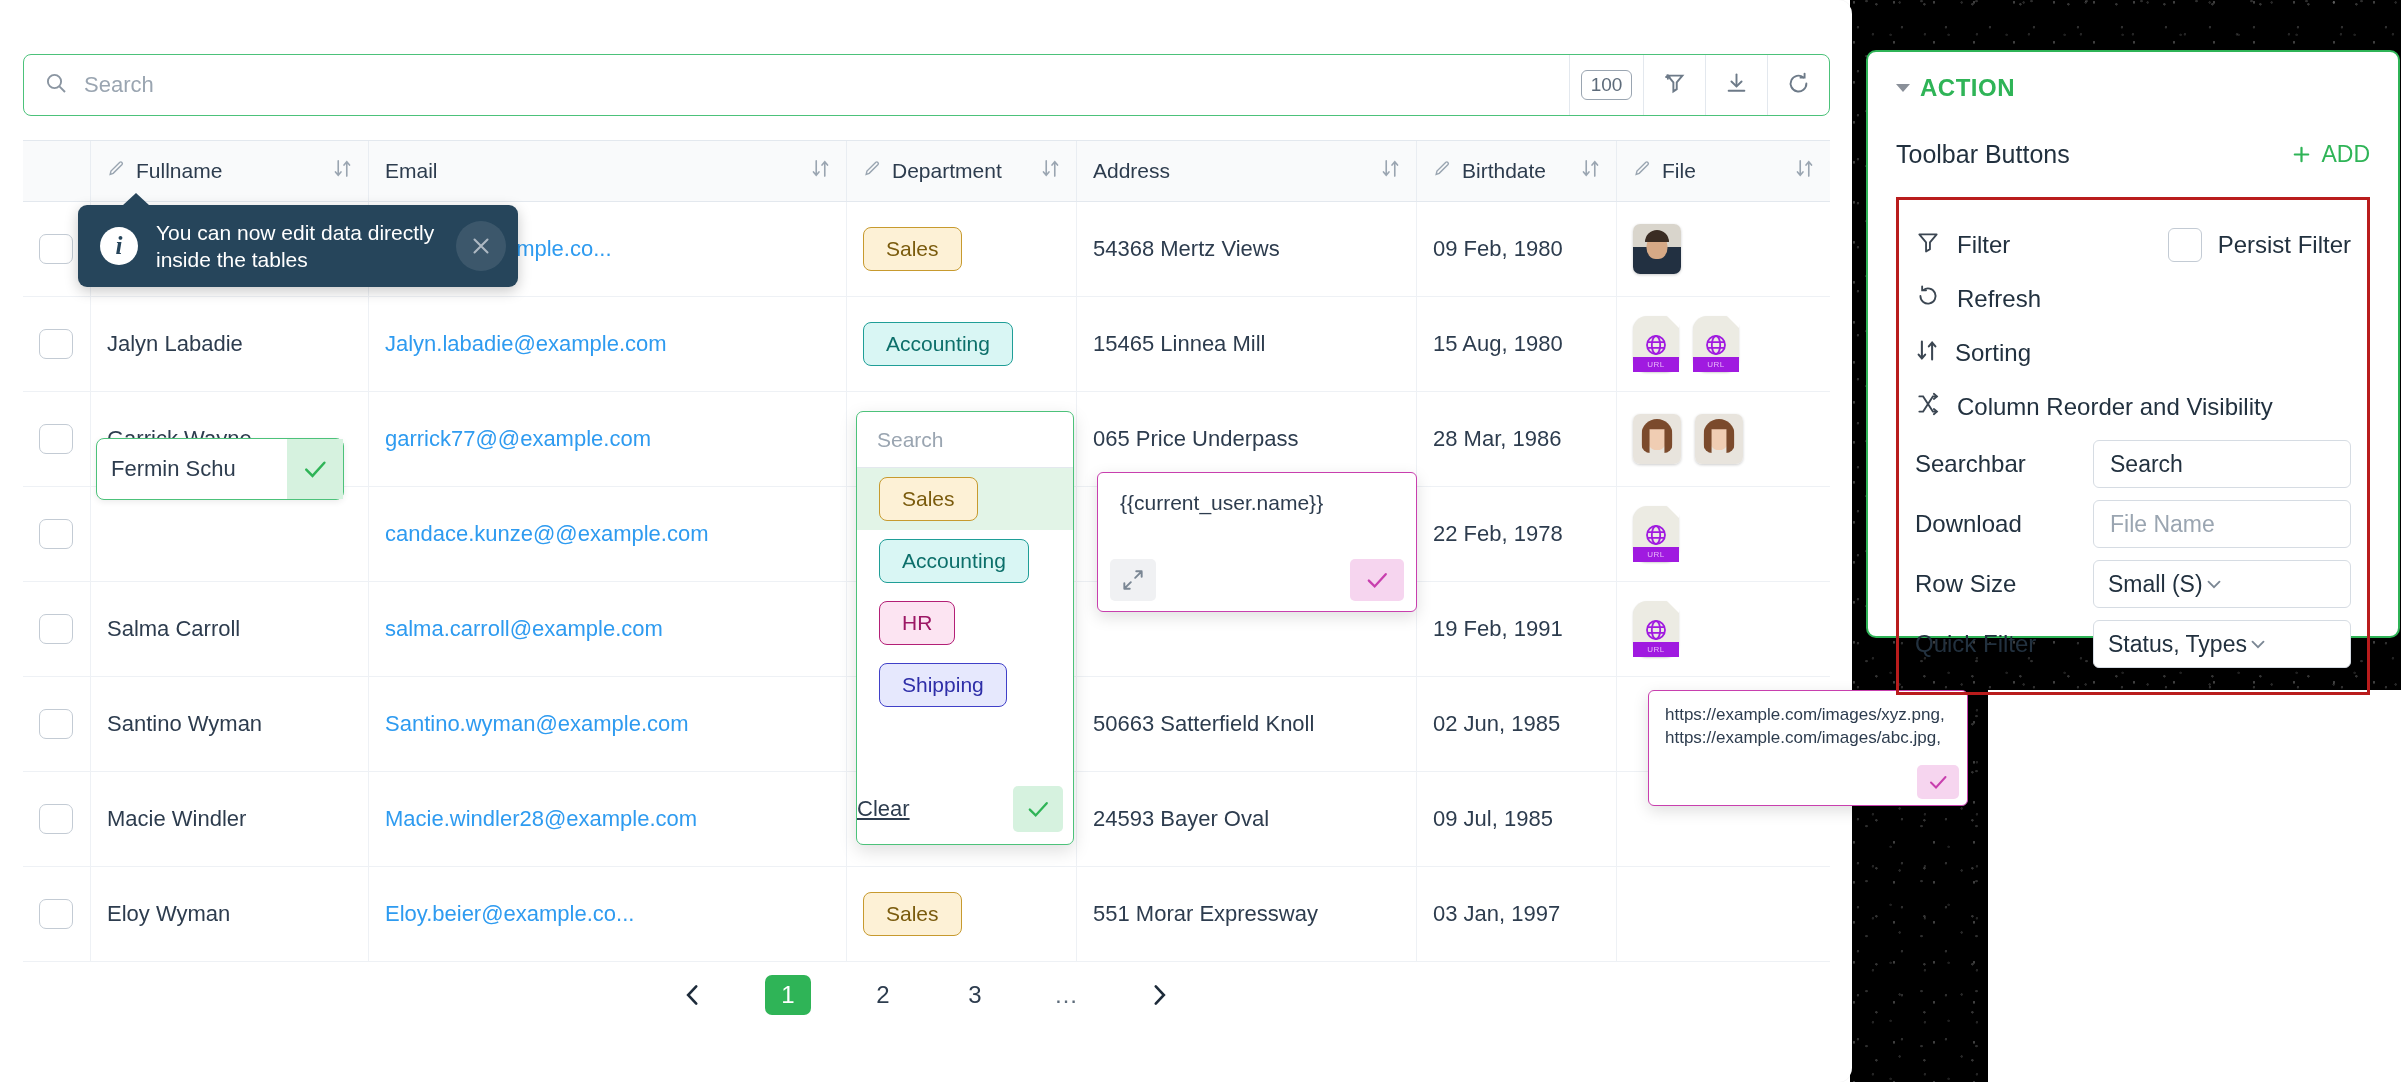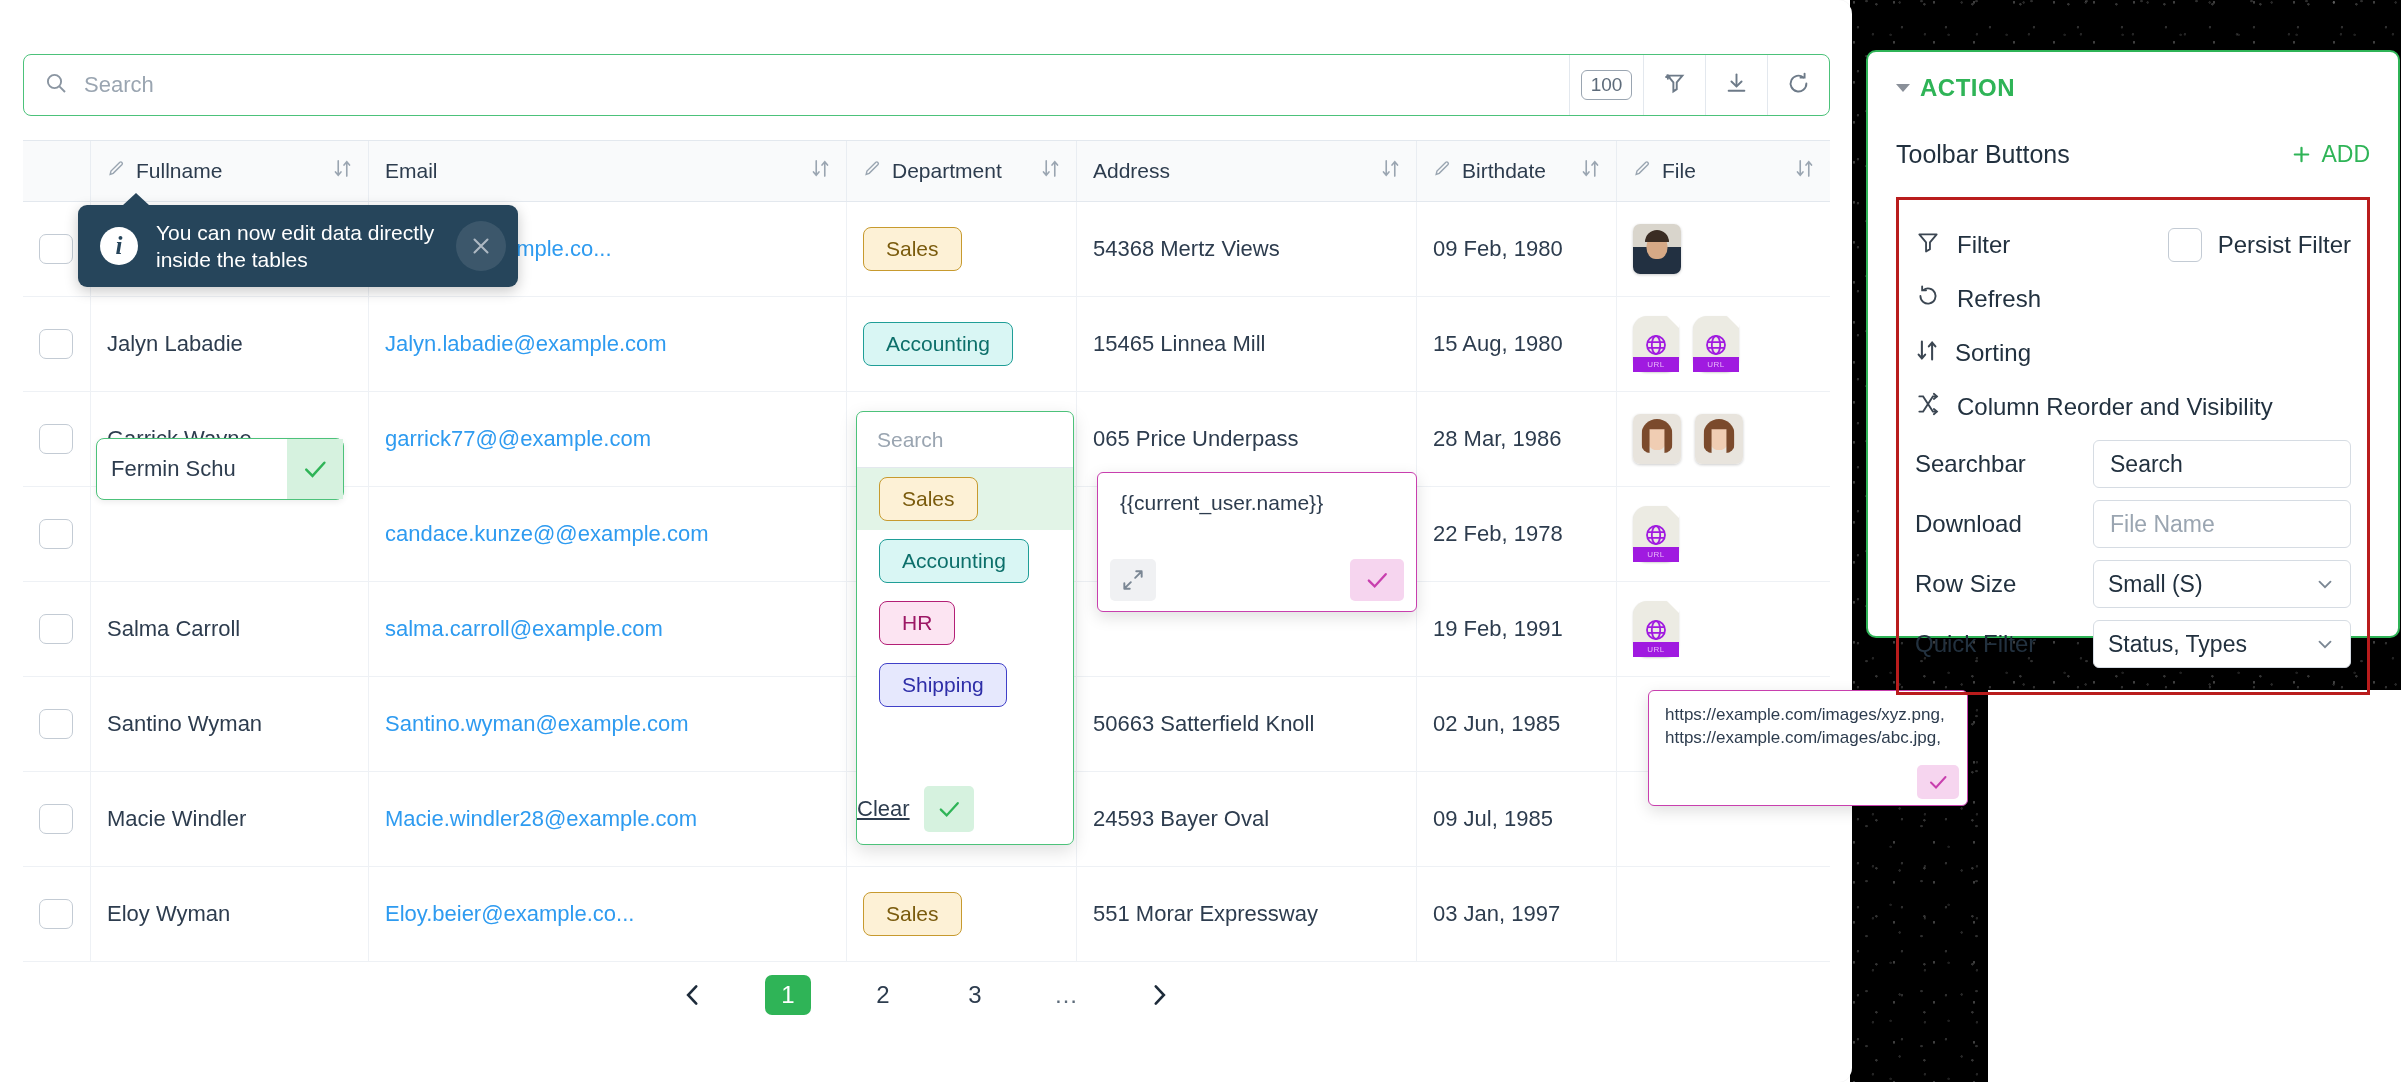--- a/index.html
+++ b/index.html
@@ -219,21 +219,21 @@
   }
   .dept-search input {
     border: none; outline: none; background: transparent; width: 100%;
     font-family: "Liberation Sans", sans-serif; font-size: 21px; color: #2d3c4e;
   }
   .dept-search input::placeholder { color: #9aa5b1; }
   .dept-opt { padding: 9px 22px; display: flex; align-items: center; }
   .dept-opt.active { background: #e2f4e7; }
   .dept-foot {
     margin-top: auto; display: flex; align-items: center;
-    justify-content: flex-start; gap: 14px; padding: 0 10px 12px 0;
+    justify-content: space-between; gap: 14px; padding: 0 10px 12px 0;
   }
   .dept-foot .clear {
     font-size: 22px; color: #2d3c4e; text-decoration: underline; cursor: pointer;
   }
   .dept-foot .ok {
     width: 50px; height: 46px; background: #d6f2df; border-radius: 5px;
     display: flex; align-items: center; justify-content: center;
   }
 
   
@@ -319,21 +319,21 @@
     width: 34px; height: 34px; border: 1.6px solid #c3cbd4; border-radius: 6px; background: #fff;
   }
   .ap-check-label { font-size: 24px; color: #22313f; }
   .ap-field { display: flex; align-items: center; height: 60px; gap: 10px; }
   .ap-field .fl { width: 168px; font-size: 24px; color: #22313f; }
   .ap-input {
     flex: 1; height: 48px; border: 1px solid #d6dce3; border-radius: 6px;
     display: flex; align-items: center; padding: 0 14px;
     font-size: 23px; color: #22313f; background: #fff;
   }
-  .ap-input.sel { justify-content: space-between; }
+  .ap-input.sel { justify-content: flex-start; }
   .ap-input input {
     border: none; outline: none; background: transparent; width: 100%;
     font-family: "Liberation Sans", sans-serif; font-size: 23px; color: #22313f;
   }
   .ap-input input::placeholder { color: #9aa5b1; }
 </style>
 </head>
 <body>
 
 <div id="root">

